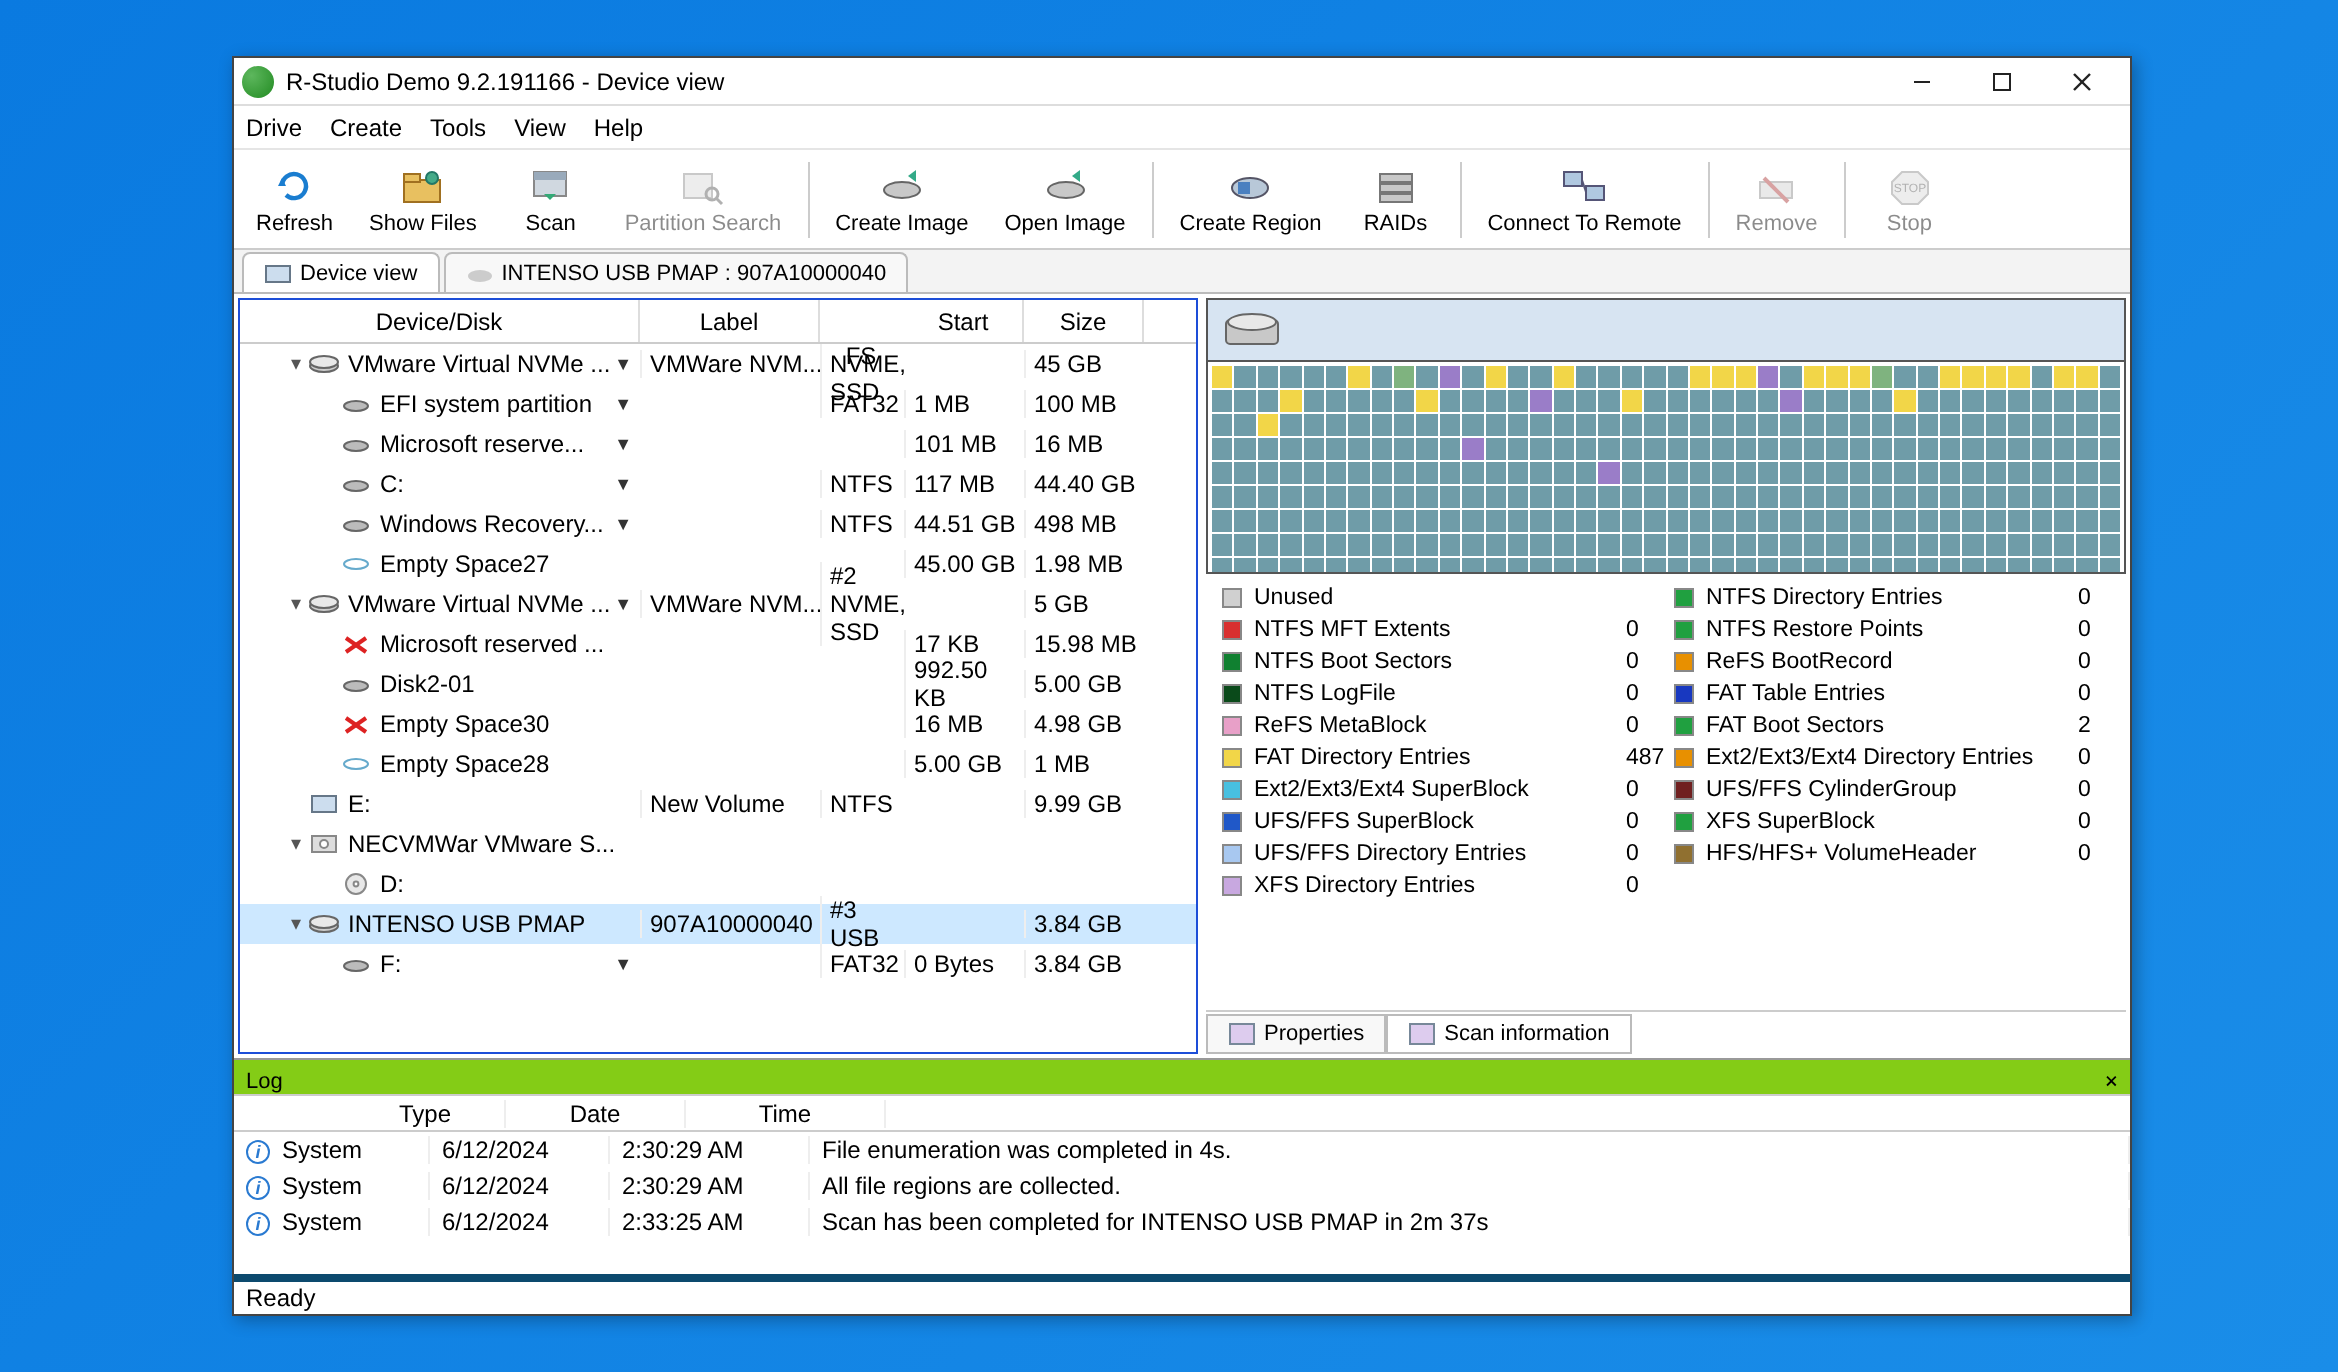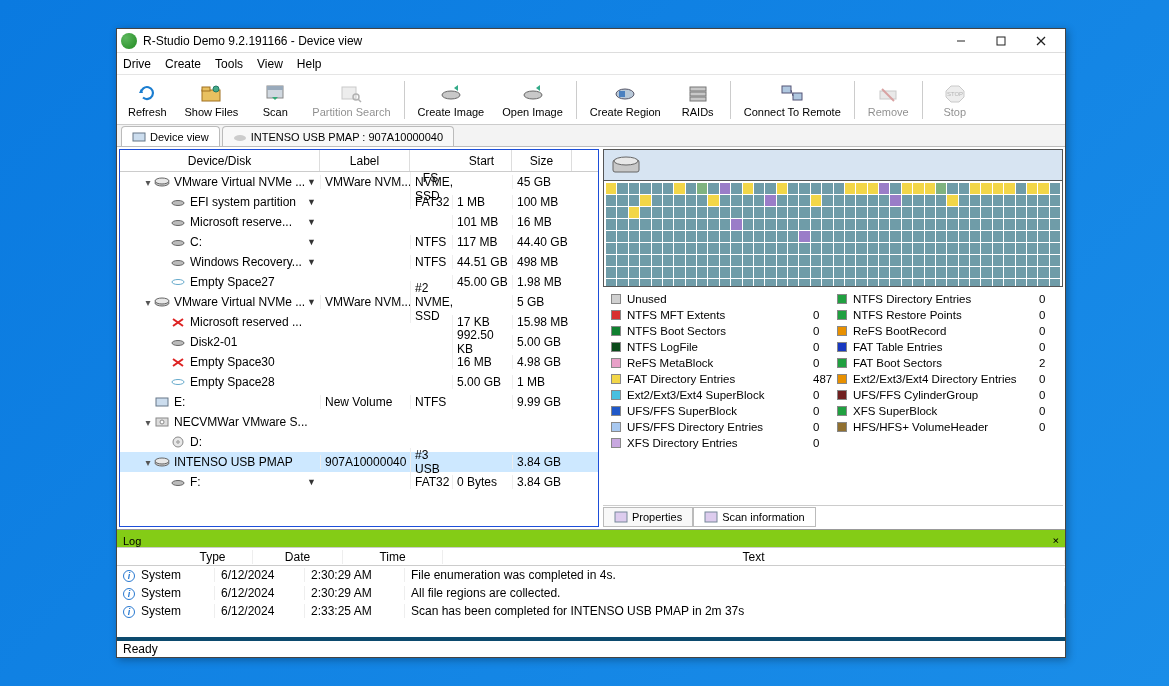--- a/index.html
+++ b/index.html
@@ -1032,21 +1032,20 @@
   <div class="logpanel">
     <div class="logtitle">
       <span>Log</span>
       <span class="xbtn">×</span>
     </div>
     <div class="loghead">
       <div class="lc-ico"></div>
       <div class="lc-type">Type</div>
       <div class="lc-date">Date</div>
       <div class="lc-time">Time</div>
-      <div class="lc-text">Text</div>
     </div>
     <div id="logrows">
         <div class="logrow">
           <div class="lc-ico"><span class="info-icon">i</span></div>
           <div class="lc-type">System</div>
           <div class="lc-date">6/12/2024</div>
           <div class="lc-time">2:30:29 AM</div>
           <div class="lc-text">File enumeration was completed in 4s.</div>
         </div>
         <div class="logrow">

